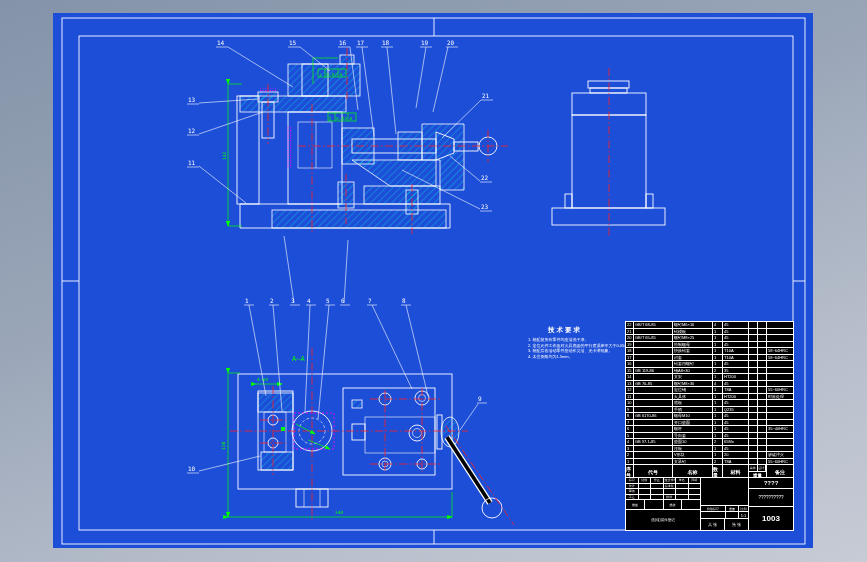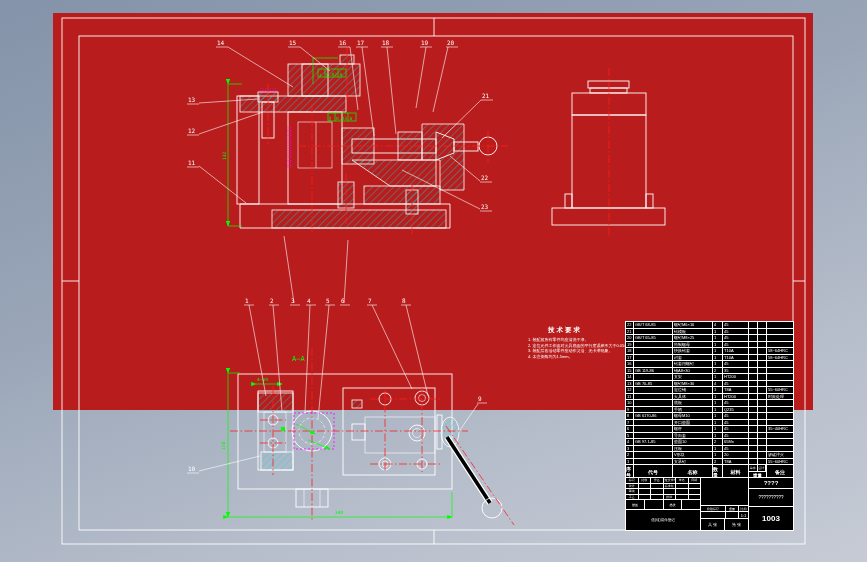--- a/index.html
+++ b/index.html
@@ -1,18 +1,18 @@
 <!DOCTYPE html>
 <html><head>
 <meta charset="utf-8">
 <style>
   html,body{margin:0;padding:0;width:867px;height:562px;overflow:hidden;
     background:linear-gradient(160deg,#8493a9 0%,#9aa6b8 40%,#b8bfcc 75%,#c6cbd5 100%);
     font-family:"Liberation Sans",sans-serif;}
-  #canvas{position:absolute;left:53px;top:13px;width:760px;height:397px;background:#b91c1c;}
+  #canvas{position:absolute;left:53px;top:13px;width:760px;height:535px;background:#1d4ed8;}
   svg{position:absolute;left:0;top:0;}
   .w{stroke:#fff;stroke-width:0.9;fill:none;}
   .wt{stroke:#fff;stroke-width:0.6;fill:none;}
   .hat{stroke:#fff;stroke-width:0.8;fill:url(#h);}
   .red{stroke:#ff2020;stroke-width:0.8;fill:none;stroke-dasharray:8 2.5 1.5 2.5;}
   .grn{stroke:#00ff00;stroke-width:0.7;fill:none;}
   .mag{stroke:#ff00ff;stroke-width:0.8;fill:none;stroke-dasharray:2 2;}
   .bal{fill:#fff;font-size:6px;font-family:"DejaVu Sans Mono",monospace;}
   .gtx{fill:#00ff00;font-size:4.5px;font-family:"DejaVu Sans Mono",monospace;}
   .gtb{fill:#00ff00;font-size:7px;font-family:"DejaVu Sans Mono",monospace;}

